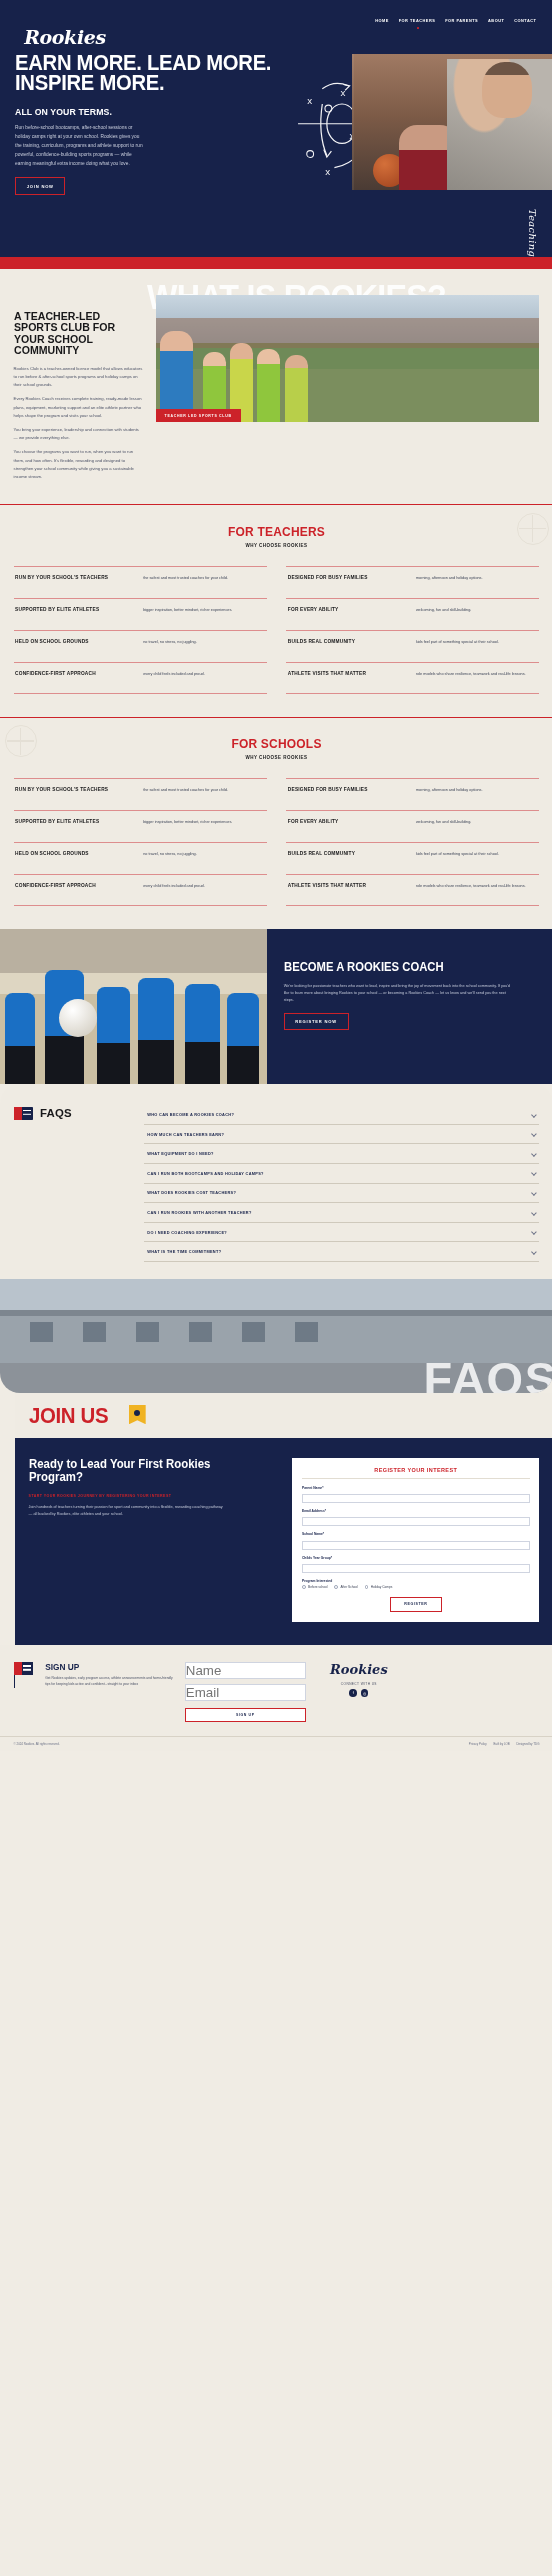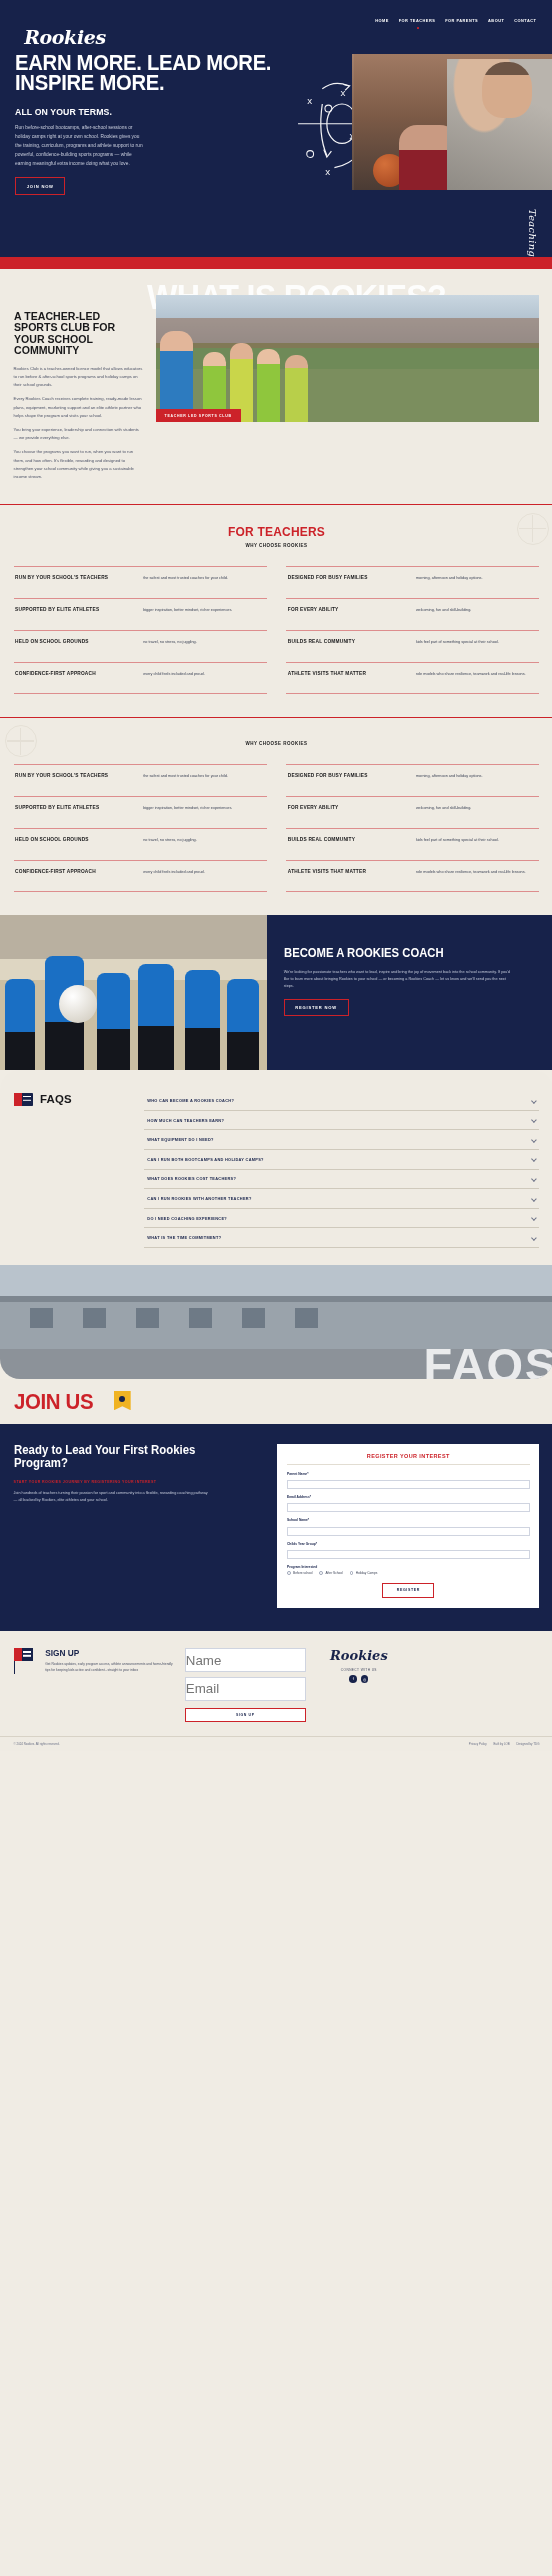--- a/index.html
+++ b/index.html
@@ -183,21 +183,21 @@
   }
   .faq-photo .school{position:absolute;left:0;right:0;top:30%;height:44%;background:#9aa3ab;}
   .faq-photo .roof{position:absolute;left:0;right:0;top:28%;height:5%;background:#7d868f;}
   .faq-photo .win{position:absolute;top:38%;width:23px;height:19.7px;background:#6e7a86;}
   .faq-ghost{
     position:absolute;right:-4.5px;bottom:-13.6px;color:#fff;opacity:.82;font-weight:bold;font-size:47px;
     font-family:"Liberation Sans Narrow","Liberation Sans",sans-serif;letter-spacing:1.5px;
   }
 
   
-  .join{position:relative;background:#efebe3;padding:10.6px 13.6px 0 13.6px;}
+  .join{position:relative;background:#efebe3;padding:10.6px 13.6px 0 13.6px;margin-left:15px;}
   .join-h{
     color:#cc2229;font-weight:bold;font-size:22px;text-transform:uppercase;letter-spacing:-0.4px;
     font-family:"Liberation Sans Narrow","Liberation Sans",sans-serif;transform:scaleX(.93);transform-origin:left;
   }
   .join-badge{position:absolute;left:114px;top:12px;width:16.7px;height:19.7px;background:#f0b323;
      clip-path:polygon(0 0,100% 0,100% 100%,50% 80%,0 100%);}
   .join-badge span{position:absolute;left:50%;top:5.3px;margin-left:-3px;width:6px;height:6px;
      background:#17224a;border-radius:50%;}
   .join-panel{display:flex;gap:13.6px;background:#17224a;margin:9px -13.6px 0 -13.6px;padding:19.7px 13.6px 23px 13.6px;}
   .join-left{width:250px;}
@@ -228,21 +228,21 @@
   .su-flag{width:21px;height:26px;position:relative;flex:0 0 auto;}
   .su-flag i{position:absolute;left:0;top:0;width:19.7px;height:13px;background:#17224a;}
   .su-flag i::before{content:"";position:absolute;left:0;top:0;width:8.3px;height:13px;background:#cc2229;}
   .su-flag i::after{content:"";position:absolute;left:9.8px;top:3px;width:7.6px;height:1.5px;background:#fff;box-shadow:0 3.8px 0 #fff;}
   .su-flag b{position:absolute;left:0;top:0;width:1.2px;height:26px;background:#17224a;}
   .su-mid{width:129px;}
   .su-h{color:#17224a;font-weight:bold;font-size:8.3px;text-transform:uppercase;
      font-family:"Liberation Sans Narrow","Liberation Sans",sans-serif;}
   .su-p{color:#4b5166;font-size:3.3px;line-height:1.75;margin-top:3.8px;}
   .su-form{flex:1;max-width:121px;}
-  .su-in{width:100%;height:24px;border:0.8px solid #cfd4e0;background:#fff;margin-bottom:4.5px;}
+  .su-in{width:100%;height:17px;border:0.8px solid #cfd4e0;background:#fff;margin-bottom:4.5px;}
   .su-btn{width:100%;border:0.8px solid #cc2229;background:#fff;color:#17224a;font-size:3.5px;
      font-weight:bold;letter-spacing:0.6px;text-transform:uppercase;padding:3.8px 0;cursor:pointer;}
   .su-right{width:85px;text-align:center;}
   .su-logo{color:#17224a;font-family:"DejaVu Serif",serif;font-style:italic;font-weight:bold;font-size:13px;}
   .su-conn{color:#4b5166;font-size:3.2px;text-transform:uppercase;letter-spacing:0.4px;margin-top:4.5px;}
   .su-soc{display:flex;gap:3.8px;justify-content:center;margin-top:3.8px;}
   .soc{width:7.6px;height:7.6px;border-radius:50%;background:#17224a;color:#fff;font-size:3.8px;
      display:flex;align-items:center;justify-content:center;cursor:pointer;}
 
   
@@ -367,20 +367,21 @@
       <div class="frow">
           <div class="frow-k">Athlete visits that matter</div>
           <div class="frow-v">role models who share resilience, teamwork and real-life lessons.</div>
         </div>
     </div>
   </div>
 </section>
 
 <section class="feat">
   <div class="watermark-ball wm-left"></div>
+  <div class="feat-title">For schools</div>
   <div class="feat-sub">Why Choose Rookies</div>
   <div class="feat-cols">
     <div class="feat-col">
       <div class="frow">
           <div class="frow-k">Run by your school's teachers</div>
           <div class="frow-v">the safest and most trusted coaches for your child.</div>
         </div>
       <div class="frow">
           <div class="frow-k">Supported by elite athletes</div>
           <div class="frow-v">bigger inspiration, better mindset, richer experiences.</div>

